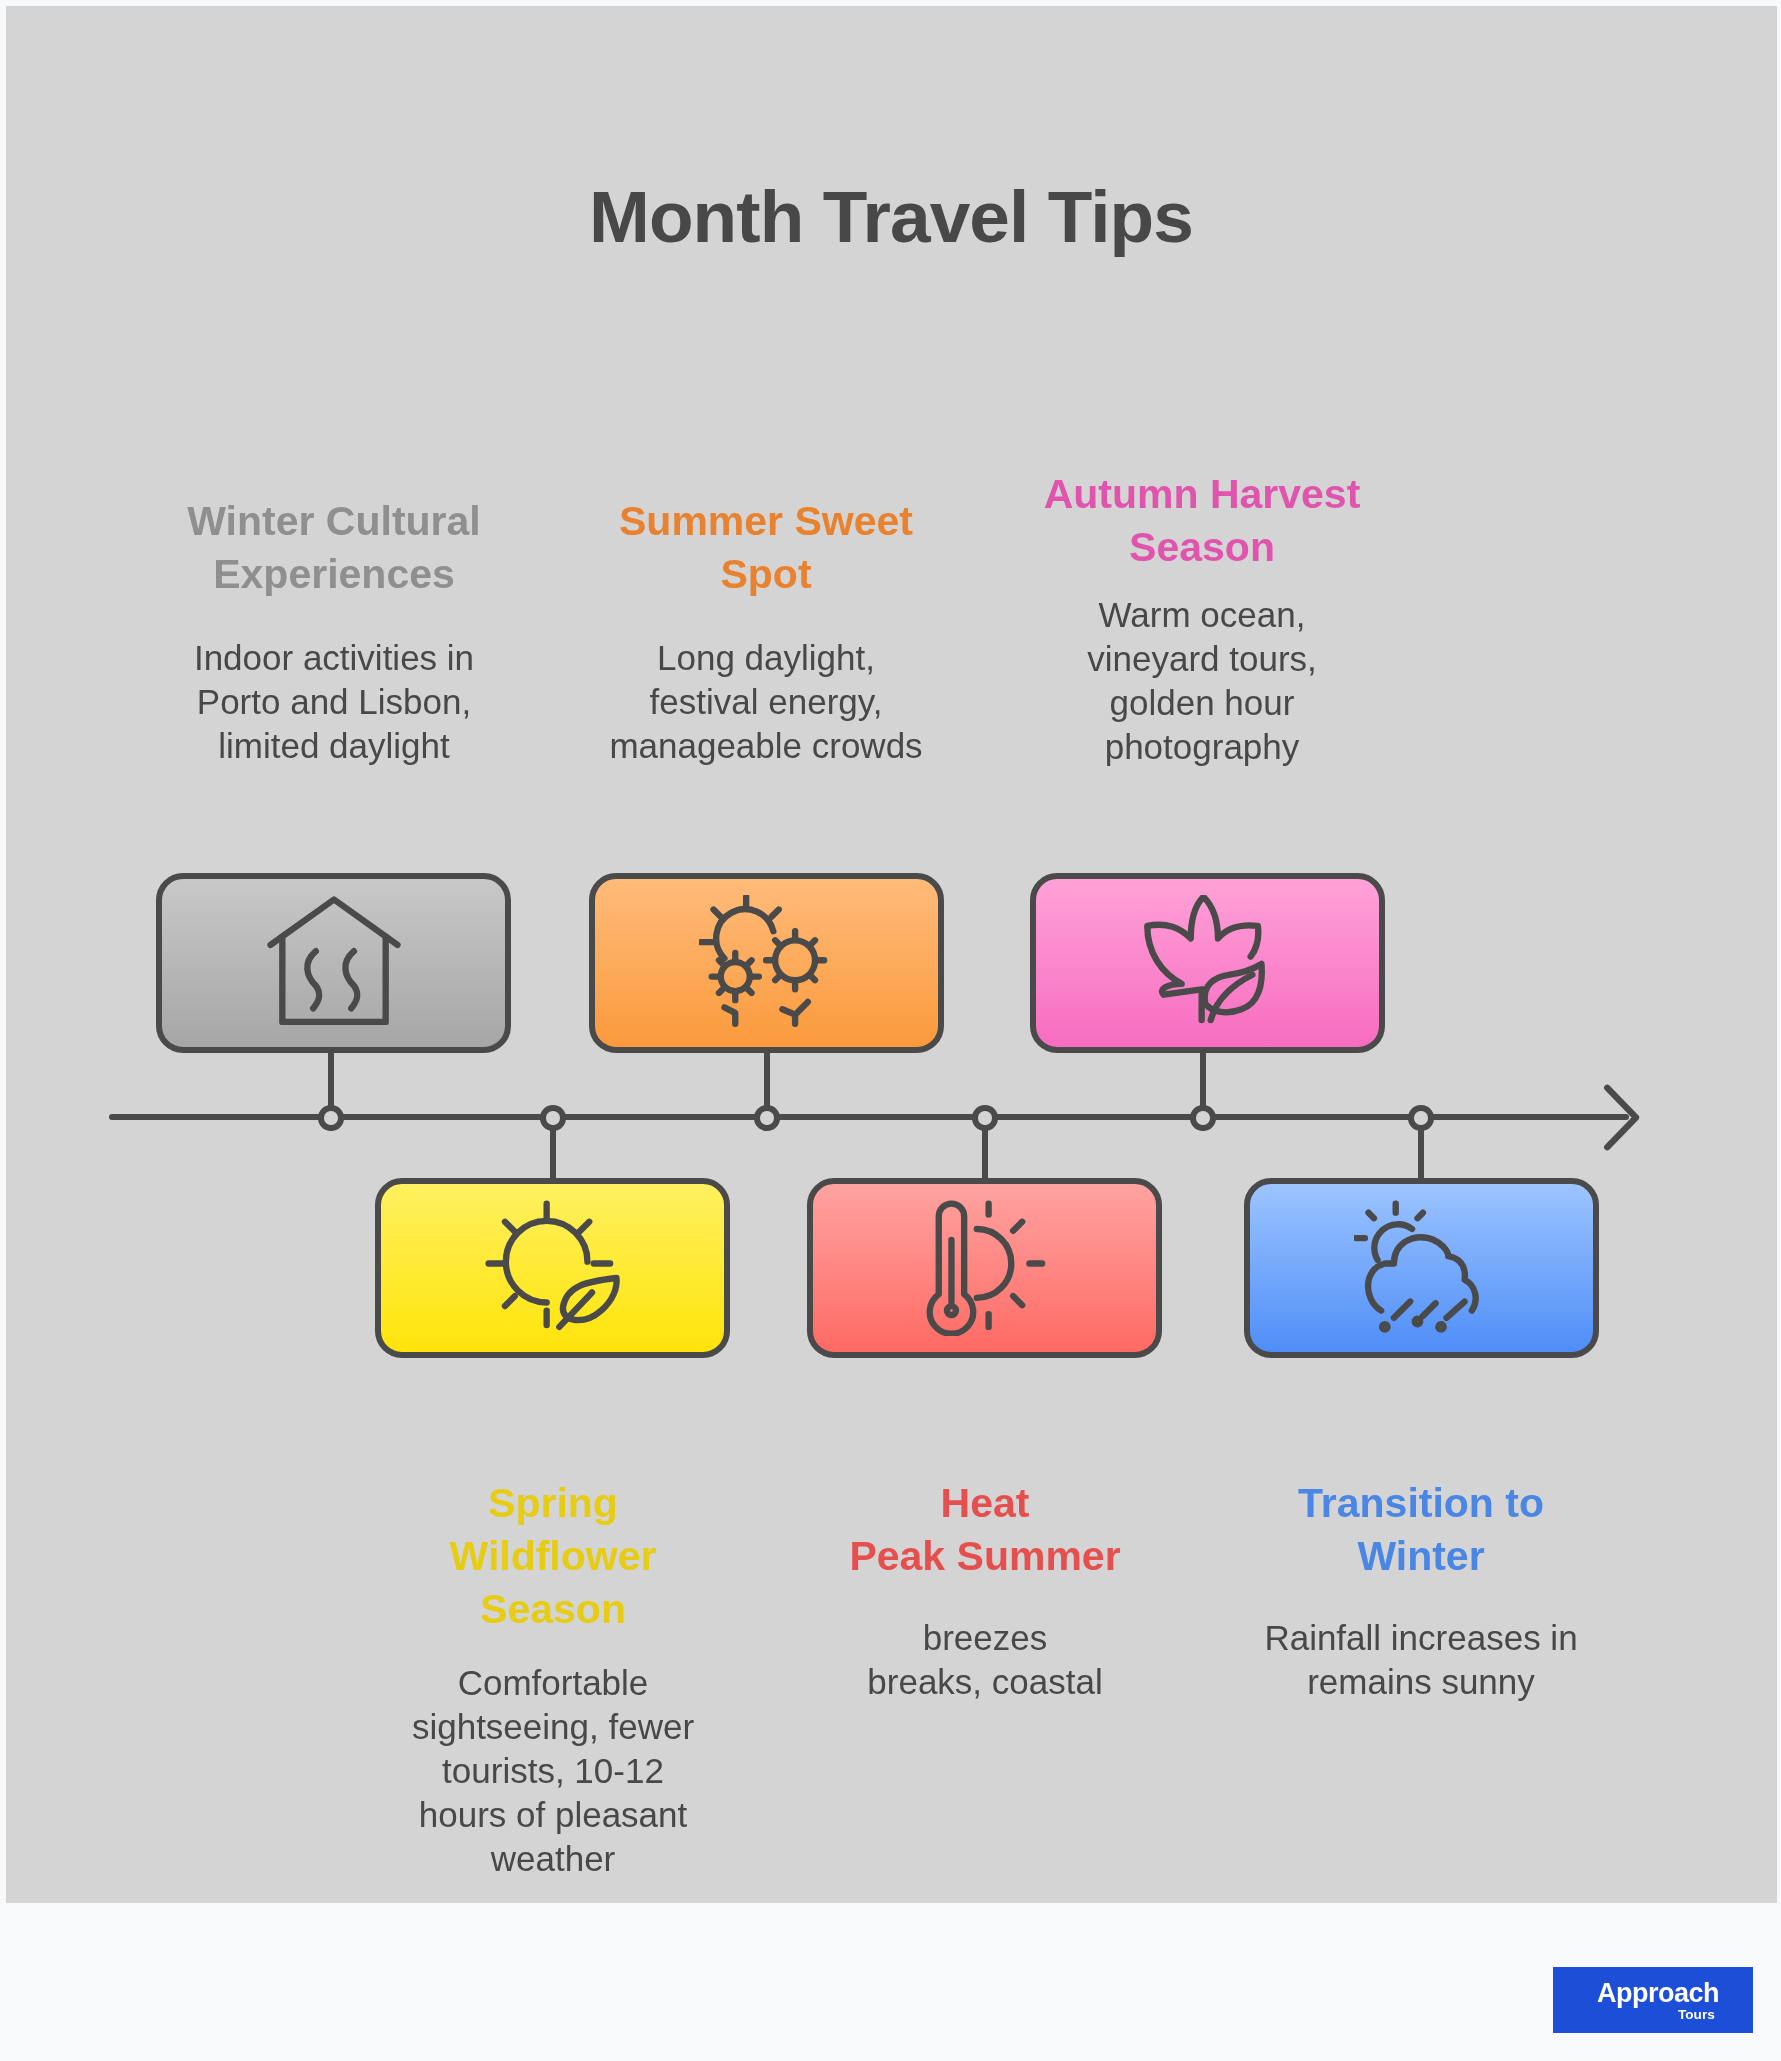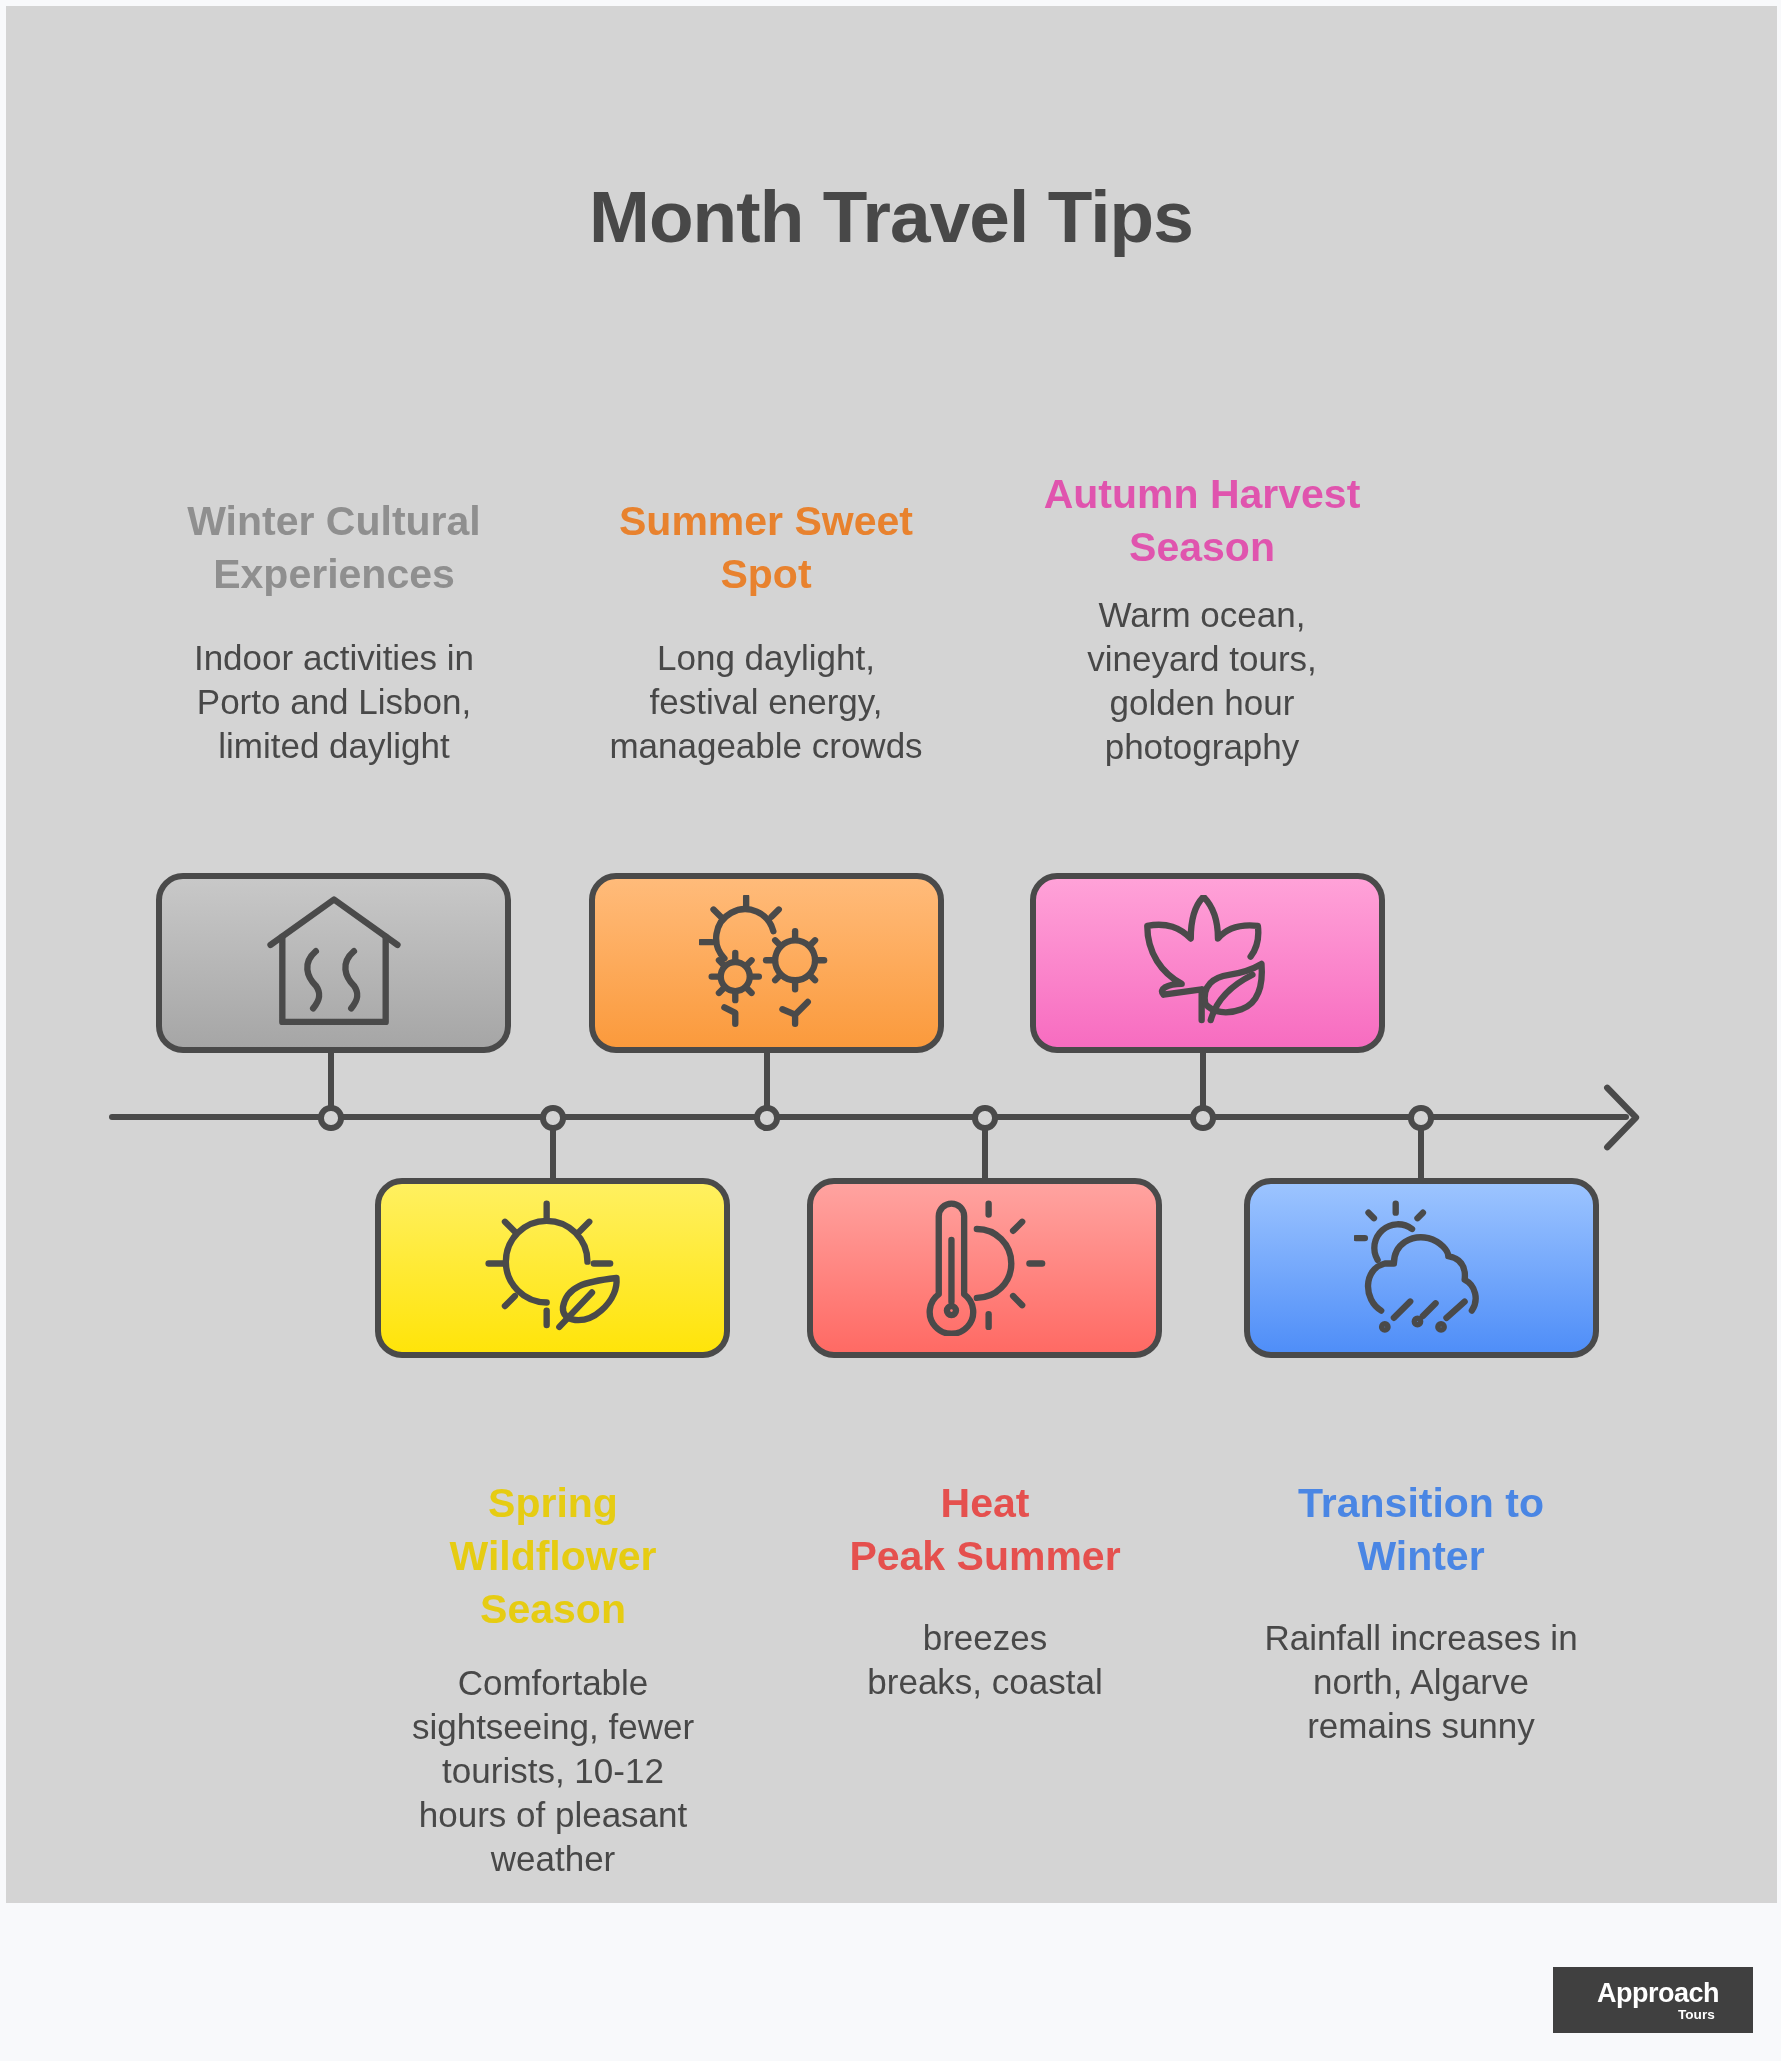--- a/index.html
+++ b/index.html
@@ -24,21 +24,21 @@
     display: flex; align-items: center; justify-content: center;
   }
   .box svg { width: 136px; height: 136px; }
   .connector { position: absolute; width: 6.4px; background: #4a4a4a; }
   .node {
     position: absolute; width: 25.5px; height: 25.5px; border-radius: 50%;
     background: #d4d4d4; border: 6.4px solid #4a4a4a;
   }
   .axis { position: absolute; left: 109px; top: 1114px; width: 1520px; height: 6.4px; background: #4a4a4a; border-radius: 3.6px; }
   .logo {
-    position: absolute; left: 1553px; top: 1967px; width: 200px; height: 66px; background: #404040;
+    position: absolute; left: 1553px; top: 1967px; width: 200px; height: 66px; background: #1d4ed8;
     color: #ffffff;
   }
   .logo .brand { position: absolute; left: 44px; top: 11px; font-size: 27px; font-weight: bold; letter-spacing: -0.5px; }
   .logo .sub { position: absolute; left: 125px; top: 40px; font-size: 13.6px; font-weight: bold; }
 </style>
 </head>
 <body>
 
 <div class="panel"></div>
 
@@ -213,21 +213,20 @@
       <circle cx="70" cy="134" r="3"></circle>
       <circle cx="96" cy="140" r="3"></circle>
     </svg>
   </div>
   <div class="heading" style="left:1230px; top:1477px; color:#4a86e4;">
     <div>Transition to</div>
     <div>Winter</div>
   </div>
   <div class="desc" style="left:1230px; top:1616px;">
     <div>Rainfall increases in</div>
-    <div>north, Algarve</div>
     <div>remains sunny</div>
   </div>
 </div>
 
 <div class="logo">
   <span class="brand">Approach</span>
   <span class="sub">Tours</span>
 </div>
 
 

